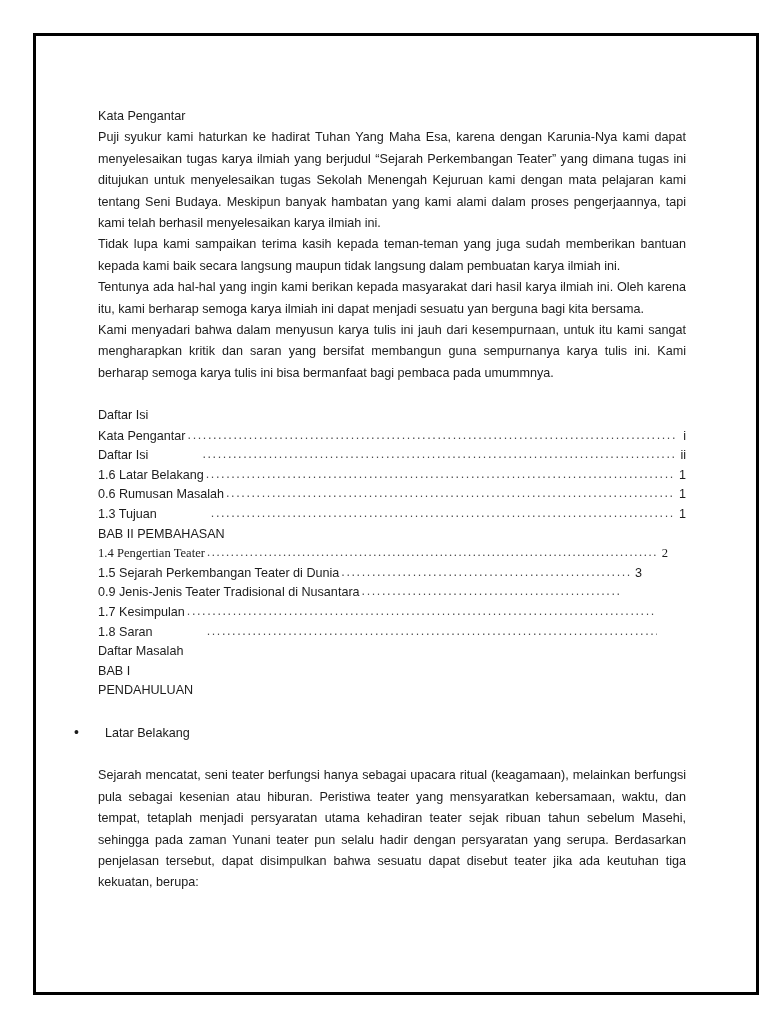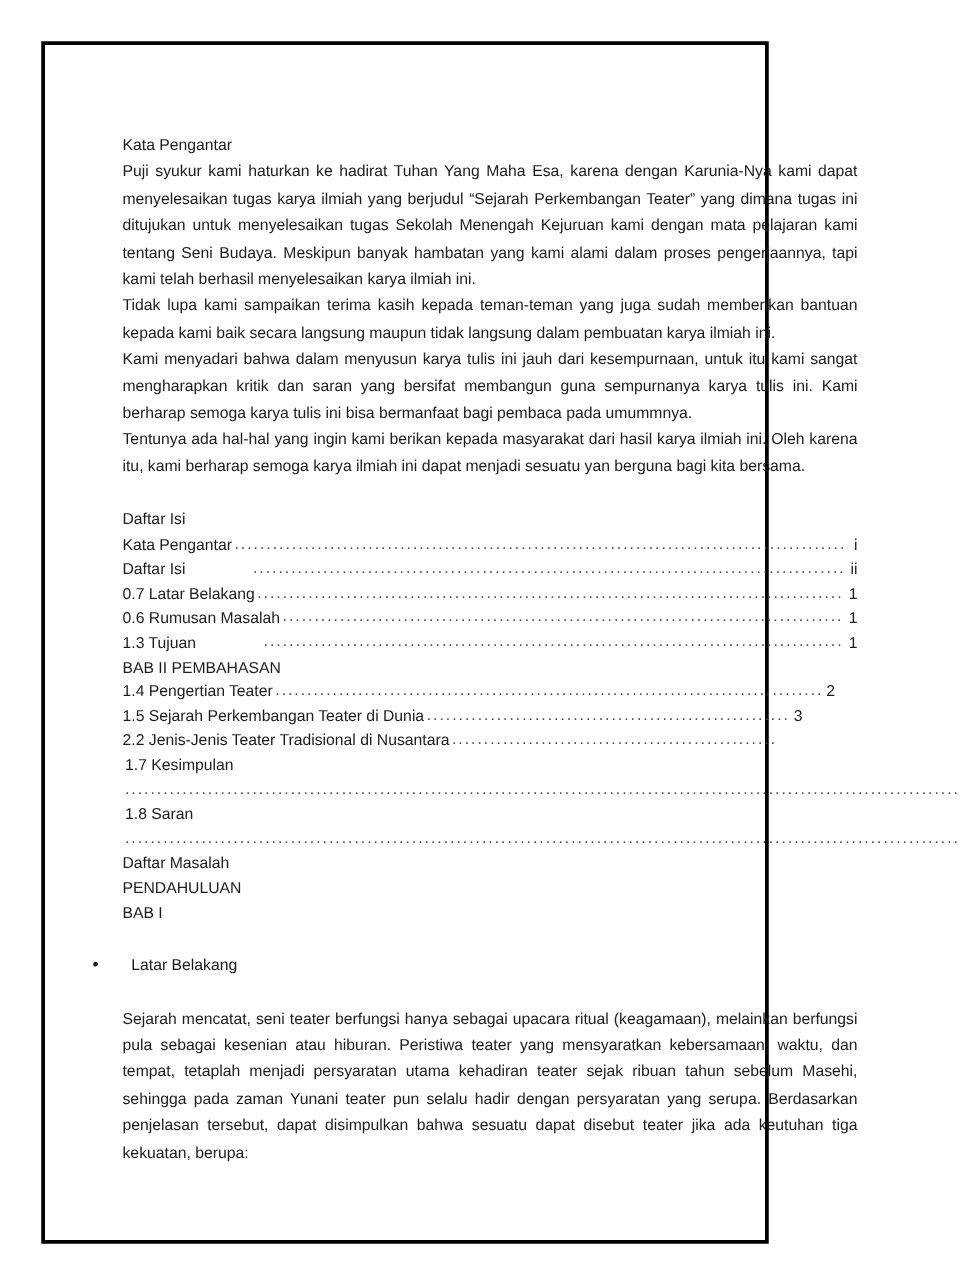--- a/index.html
+++ b/index.html
@@ -12,21 +12,21 @@
     height: 1024px;
     font-family: "Liberation Sans", sans-serif;
     color: #1a1a1a;
     overflow: hidden;
   }
 
   .page-sheet {
     position: absolute;
     left: 33px;
     top: 33px;
-    width: 582px;
+    width: 726px;
     height: 962px;
     box-sizing: border-box;
     border: 3px solid #000000;
     background: #ffffff;
   }
 
   .page-body {
     position: absolute;
     left: 62px;
     top: 70px;
@@ -83,24 +83,24 @@
     content: "........................................................................................................................................................................";
   }
   .toc-page {
     flex: 0 0 auto;
     padding-left: 3px;
   }
   .toc-row.plain { display: block; }
 
   
   .toc-row.stop-1 { padding-right: 0px; }
-  .toc-row.stop-2 { padding-right: 18px; }
+  .toc-row.stop-2 { padding-right: 18px; font-family: Liberation Serif, serif; }
   .toc-row.stop-3 { padding-right: 44px; text-align: center; }
   .toc-row.stop-4 { padding-right: 60px; }
-  .toc-row.stop-5 { padding-right: 24px; flex-direction: column; }
+  .toc-row.stop-5 { padding-right: 24px; }
 
   
   .bullet-item {
     display: flex;
     align-items: baseline;
     font-size: 12.6px;
     line-height: 21.4px;
   }
   .bullet-dot {
     flex: 0 0 auto;
@@ -117,41 +117,41 @@
 </head>
 <body>
 
 <div class="page-sheet">
   <div class="page-body">
 
     <p class="para left">Kata Pengantar</p>
 
     <p class="para">Puji syukur kami haturkan ke hadirat Tuhan Yang Maha Esa, karena dengan Karunia-Nya kami dapat menyelesaikan tugas karya ilmiah yang berjudul “Sejarah Perkembangan Teater” yang dimana tugas ini ditujukan untuk menyelesaikan tugas Sekolah Menengah Kejuruan kami dengan mata pelajaran kami tentang Seni Budaya. Meskipun banyak hambatan yang kami alami dalam proses pengerjaannya, tapi kami telah berhasil menyelesaikan karya ilmiah ini.</p>
     <p class="para">Tidak lupa kami sampaikan terima kasih kepada teman-teman yang juga sudah memberikan bantuan kepada kami baik secara langsung maupun tidak langsung dalam pembuatan karya ilmiah ini.</p>
+    <p class="para">Tentunya ada hal-hal yang ingin kami berikan kepada masyarakat dari hasil karya ilmiah ini. Oleh karena itu, kami berharap semoga karya ilmiah ini dapat menjadi sesuatu yan berguna bagi kita bersama.</p>
     <p class="para">Kami menyadari bahwa dalam menyusun karya tulis ini jauh dari kesempurnaan, untuk itu kami sangat mengharapkan kritik dan saran yang bersifat membangun guna sempurnanya karya tulis ini. Kami berharap semoga karya tulis ini bisa bermanfaat bagi pembaca pada umummnya.</p>
-    <p class="para">Tentunya ada hal-hal yang ingin kami berikan kepada masyarakat dari hasil karya ilmiah ini. Oleh karena itu, kami berharap semoga karya ilmiah ini dapat menjadi sesuatu yan berguna bagi kita bersama.</p>
 
     <div class="spacer-line"></div>
 
     <p class="para left">Daftar Isi</p>
 
     <ul class="toc" id="toc-list">
         <li class="toc-row stop-1">
           <span class="toc-label">Kata Pengantar</span>
           <span class="toc-dots"></span>
           <span class="toc-page">i</span>
         </li>
         <li class="toc-row stop-1">
           <span class="toc-label">Daftar Isi</span>
           <span class="toc-gap" style="width: 52px;"></span>
           <span class="toc-dots"></span>
           <span class="toc-page">ii</span>
         </li>
         <li class="toc-row stop-1">
-          <span class="toc-label">0.7 Latar Belakang</span>
+          <span class="toc-label">1.6 Latar Belakang</span>
           <span class="toc-dots"></span>
           <span class="toc-page">1</span>
         </li>
         <li class="toc-row stop-1">
           <span class="toc-label">0.6 Rumusan Masalah</span>
           <span class="toc-dots"></span>
           <span class="toc-page">1</span>
         </li>
         <li class="toc-row stop-1">
           <span class="toc-label">1.3 Tujuan</span>
@@ -164,38 +164,38 @@
           <span class="toc-label">1.4 Pengertian Teater</span>
           <span class="toc-dots"></span>
           <span class="toc-page">2</span>
         </li>
         <li class="toc-row stop-3">
           <span class="toc-label">1.5 Sejarah Perkembangan Teater di Dunia</span>
           <span class="toc-dots"></span>
           <span class="toc-page">3</span>
         </li>
         <li class="toc-row stop-4">
-          <span class="toc-label">2.2 Jenis-Jenis Teater Tradisional di Nusantara</span>
+          <span class="toc-label">0.9 Jenis-Jenis Teater Tradisional di Nusantara</span>
           <span class="toc-dots"></span>
           <span class="toc-page"></span>
         </li>
         <li class="toc-row stop-5">
           <span class="toc-label">1.7 Kesimpulan</span>
           <span class="toc-dots"></span>
           <span class="toc-page"></span>
         </li>
         <li class="toc-row stop-5">
           <span class="toc-label">1.8 Saran</span>
           <span class="toc-gap" style="width: 52px;"></span>
           <span class="toc-dots"></span>
           <span class="toc-page"></span>
         </li>
         <li class="toc-row plain"><span class="toc-label">Daftar Masalah</span></li>
+        <li class="toc-row plain"><span class="toc-label">BAB I</span></li>
         <li class="toc-row plain"><span class="toc-label">PENDAHULUAN</span></li>
-        <li class="toc-row plain"><span class="toc-label">BAB I</span></li>
       </ul>
 
     <div class="spacer-line"></div>
 
     <div class="bullet-item">
       <span class="bullet-dot">•</span>
       <span class="bullet-text">Latar Belakang</span>
     </div>
 
     <div class="spacer-line"></div>

